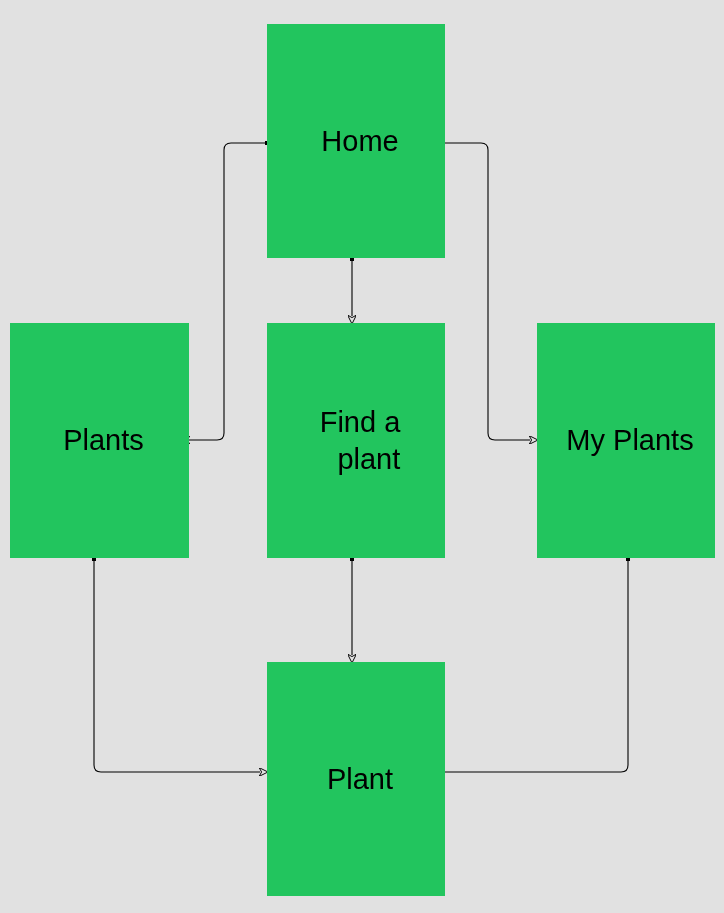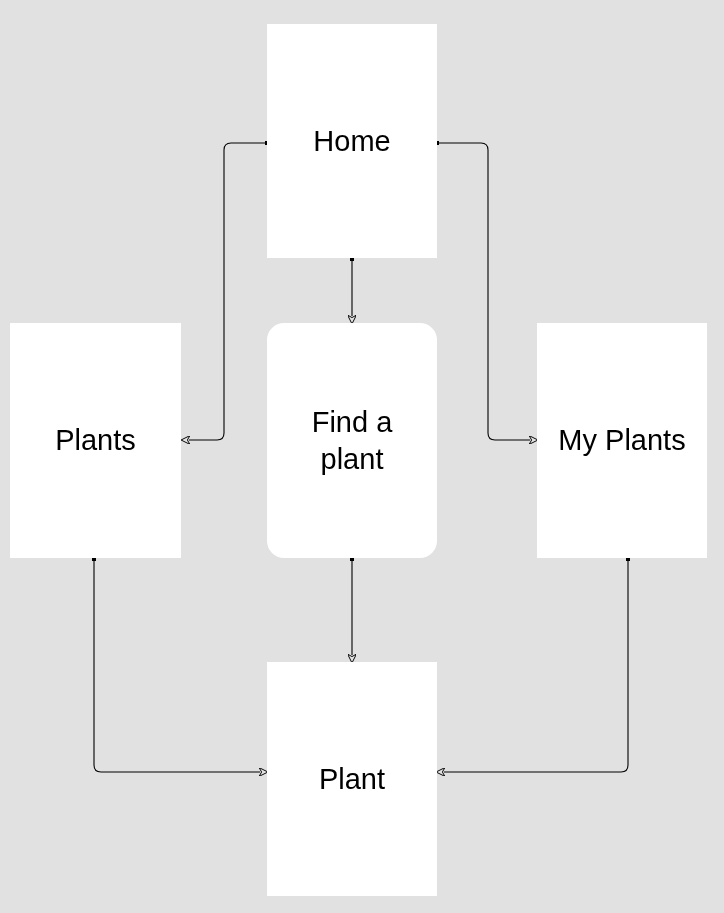--- a/index.html
+++ b/index.html
@@ -27,36 +27,37 @@
     top: 0;
     pointer-events: none;
   }
   svg.edges path {
     fill: none;
     stroke: #000000;
     stroke-width: 1.1;
   }
   .node {
     position: absolute;
-    background: #ffffff;
+    background: #22c55e;
     display: flex;
     align-items: center;
     justify-content: center;
-    text-align: center;
+    text-align: right;
     color: #000000;
     font-size: 29px;
     line-height: 37px;
     font-weight: 400;
+    padding-left: 8px;
   }
   .node .line {
     display: block;
   }
   #node-home           { left: 267px; top: 24px;  width: 170px; height: 234px; }
   #node-whats-in-season{ left: 10px;  top: 323px; width: 171px; height: 235px; }
-  #node-find-a-plant   { left: 267px; top: 323px; width: 170px; height: 235px; border-radius: 17px; }
+  #node-find-a-plant   { left: 267px; top: 323px; width: 170px; height: 235px; }
   #node-my-plants      { left: 537px; top: 323px; width: 170px; height: 235px; }
   #node-plant-details  { left: 267px; top: 662px; width: 170px; height: 234px; }
 </style>
 </head>
 <body>
 
 <div class="canvas">
 
   <svg class="edges" width="724" height="913" viewBox="0 0 724 913">
     <defs>

